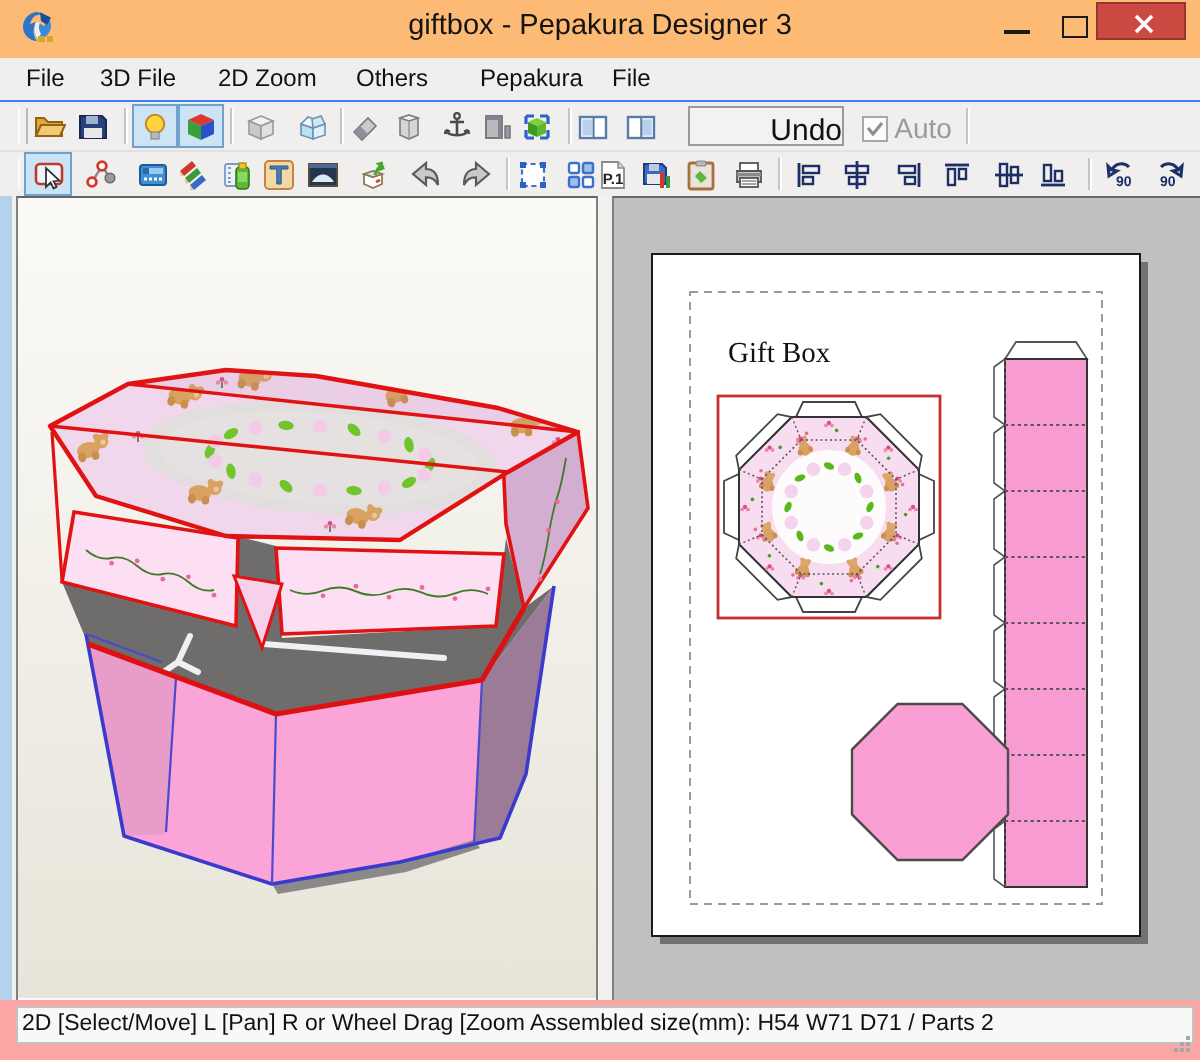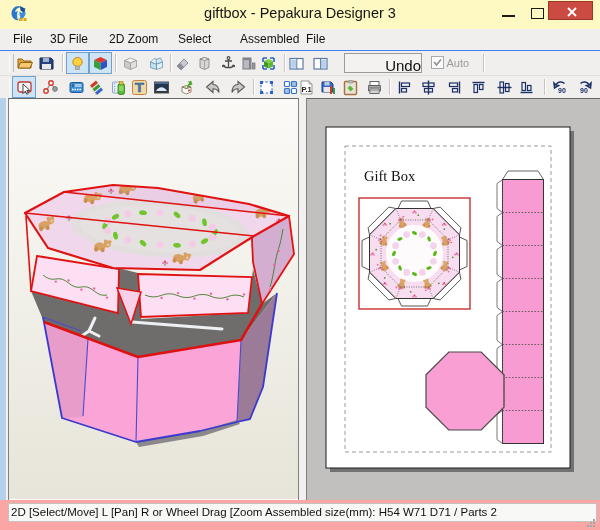--- a/index.html
+++ b/index.html
@@ -1,34 +1,34 @@
 <!DOCTYPE html>
 <html><head><meta charset="utf-8"><style>
 html,body{margin:0;padding:0;width:600px;height:530px;overflow:hidden}
 body{font-family:"Liberation Sans",sans-serif;position:relative;background:#b4d2ec}
 .abs{position:absolute}
-#title{left:0;top:0;width:600px;height:29px;background:#fef9c3}
+#title{left:0;top:0;width:600px;height:29px;background:#fdba74}
 #title .txt{left:0;top:5px;width:600px;text-align:center;font-size:14.5px;color:#141414}
 #close{left:548px;top:1px;width:45px;height:19px;background:#cb4b43;border:1px solid #99352e;box-sizing:border-box}
 #close svg{position:absolute;left:17px;top:4px}
 #minb{left:502px;top:15px;width:13px;height:2px;background:#1a1a1a}
 #maxb{left:531px;top:8px;width:11px;height:9px;border:1.5px solid #1a1a1a}
 #menubar{left:0;top:29px;width:600px;height:21px;background:#f0efed;border-bottom:7px solid #3b82f6}
 #menubar span{position:absolute;top:3px;font-size:12px;color:#111}
 .tbrow{left:0;width:600px;background:#f0efed}
 #tb1{top:51px;height:24px;border-bottom:1px solid #e2e1df}
 #tb2{top:76px;height:22px}
 .grip{position:absolute;left:9px;top:3px;bottom:3px;width:3px;border-left:1px solid #fbfbfb;border-right:1px solid #bdbcba}
 .sep{position:absolute;top:3px;bottom:3px;width:1px;background:#c6c5c3;border-right:1px solid #fff}
 .ic{position:absolute;width:17px;height:17px}
 #tb1 .ic{top:4px}
 #tb2 .ic{top:3px}
 .selbtn{position:absolute;background:#cde3f6;border:1px solid #70a2cc;box-sizing:border-box}
 #undoUnfold{position:absolute;left:344px;top:2px;width:78px;height:20px;background:#f3f2f1;border:1px solid #9a9a9a;font-size:15px;text-align:right;padding-top:3px;box-sizing:border-box;color:#111}
-#autoc{position:absolute;left:431px;top:5px;font-size:11px;color:#9a9a9a}
+#autoc{position:absolute;left:431px;top:5px;font-size:14px;color:#9a9a9a}
 #autoc .cb{display:inline-block;width:11px;height:11px;background:#fcfcfc;border:1px solid #a8a8a8;vertical-align:-2px;position:relative}
 #autoc .cb svg{position:absolute;left:0px;top:0px}
 #main{left:0;top:98px;width:600px;height:402px;background:#b4d2ec}
 #maininner{position:absolute;left:6px;top:0;width:588px;height:402px;background:#f2f1ef}
 #pane3d{left:8px;top:0px;width:291px;height:402px;border-top:1px solid #666;border-left:1px solid #808080;border-right:1px solid #808080;box-sizing:border-box;background:#fff}
 #pane2d{left:306px;top:0px;width:344px;height:402px;border-top:1px solid #666;border-left:1px solid #808080;box-sizing:border-box;background:#c1c0bf}
 #status{left:0;top:500px;width:600px;height:40px;background:#fca5a5}
 #stbox{position:absolute;left:8px;top:3px;width:589px;height:19px;background:#f8f8f7;border:1px solid #c3c2c1;box-sizing:border-box}
 #stbox .txt{position:absolute;left:2px;top:2px;font-size:11.5px;color:#111;white-space:nowrap}
 #navy{position:absolute;left:0;bottom:0;width:600px;height:2px;background:#24456e}
@@ -50,22 +50,22 @@
   <div class="abs" id="close">
       <svg width="12" height="12" viewBox="0 0 12 12">
         <path d="M2 2 L10 10 M10 2 L2 10" stroke="#fff" stroke-width="1.8"></path>
       </svg>
     </div>
 </div>
 <div class="abs" id="menubar">
     <span style="left:13px">File</span>
     <span style="left:50px">3D File</span>
     <span style="left:109px">2D Zoom</span>
-    <span style="left:178px">Select</span>
-    <span style="left:240px">Assembled</span>
+    <span style="left:178px">Others</span>
+    <span style="left:240px">Pepakura</span>
     <span style="left:306px">File</span>
   </div>
 <div class="abs tbrow" id="tb1">
   <div class="grip"></div>
   <svg class="ic" style="left:16px" width="17" height="17" viewBox="0 0 17 17">
       <path d="M2 5 L2 13 L15 13 L15 6 L8 6 L6 4 L2 4 Z" fill="#e9a23b" stroke="#8f6514" stroke-width="1"></path>
       <path d="M2 13 L4.5 7.5 L16.5 7.5 L14 13 Z" fill="#f7c873" stroke="#8f6514" stroke-width="1"></path>
     </svg>
   <svg class="ic" style="left:38px" width="17" height="17" viewBox="0 0 17 17">
       <path d="M2 3 L13 3 L15 5 L15 14 L2 14 Z" fill="#27427e" stroke="#16294f"></path>

